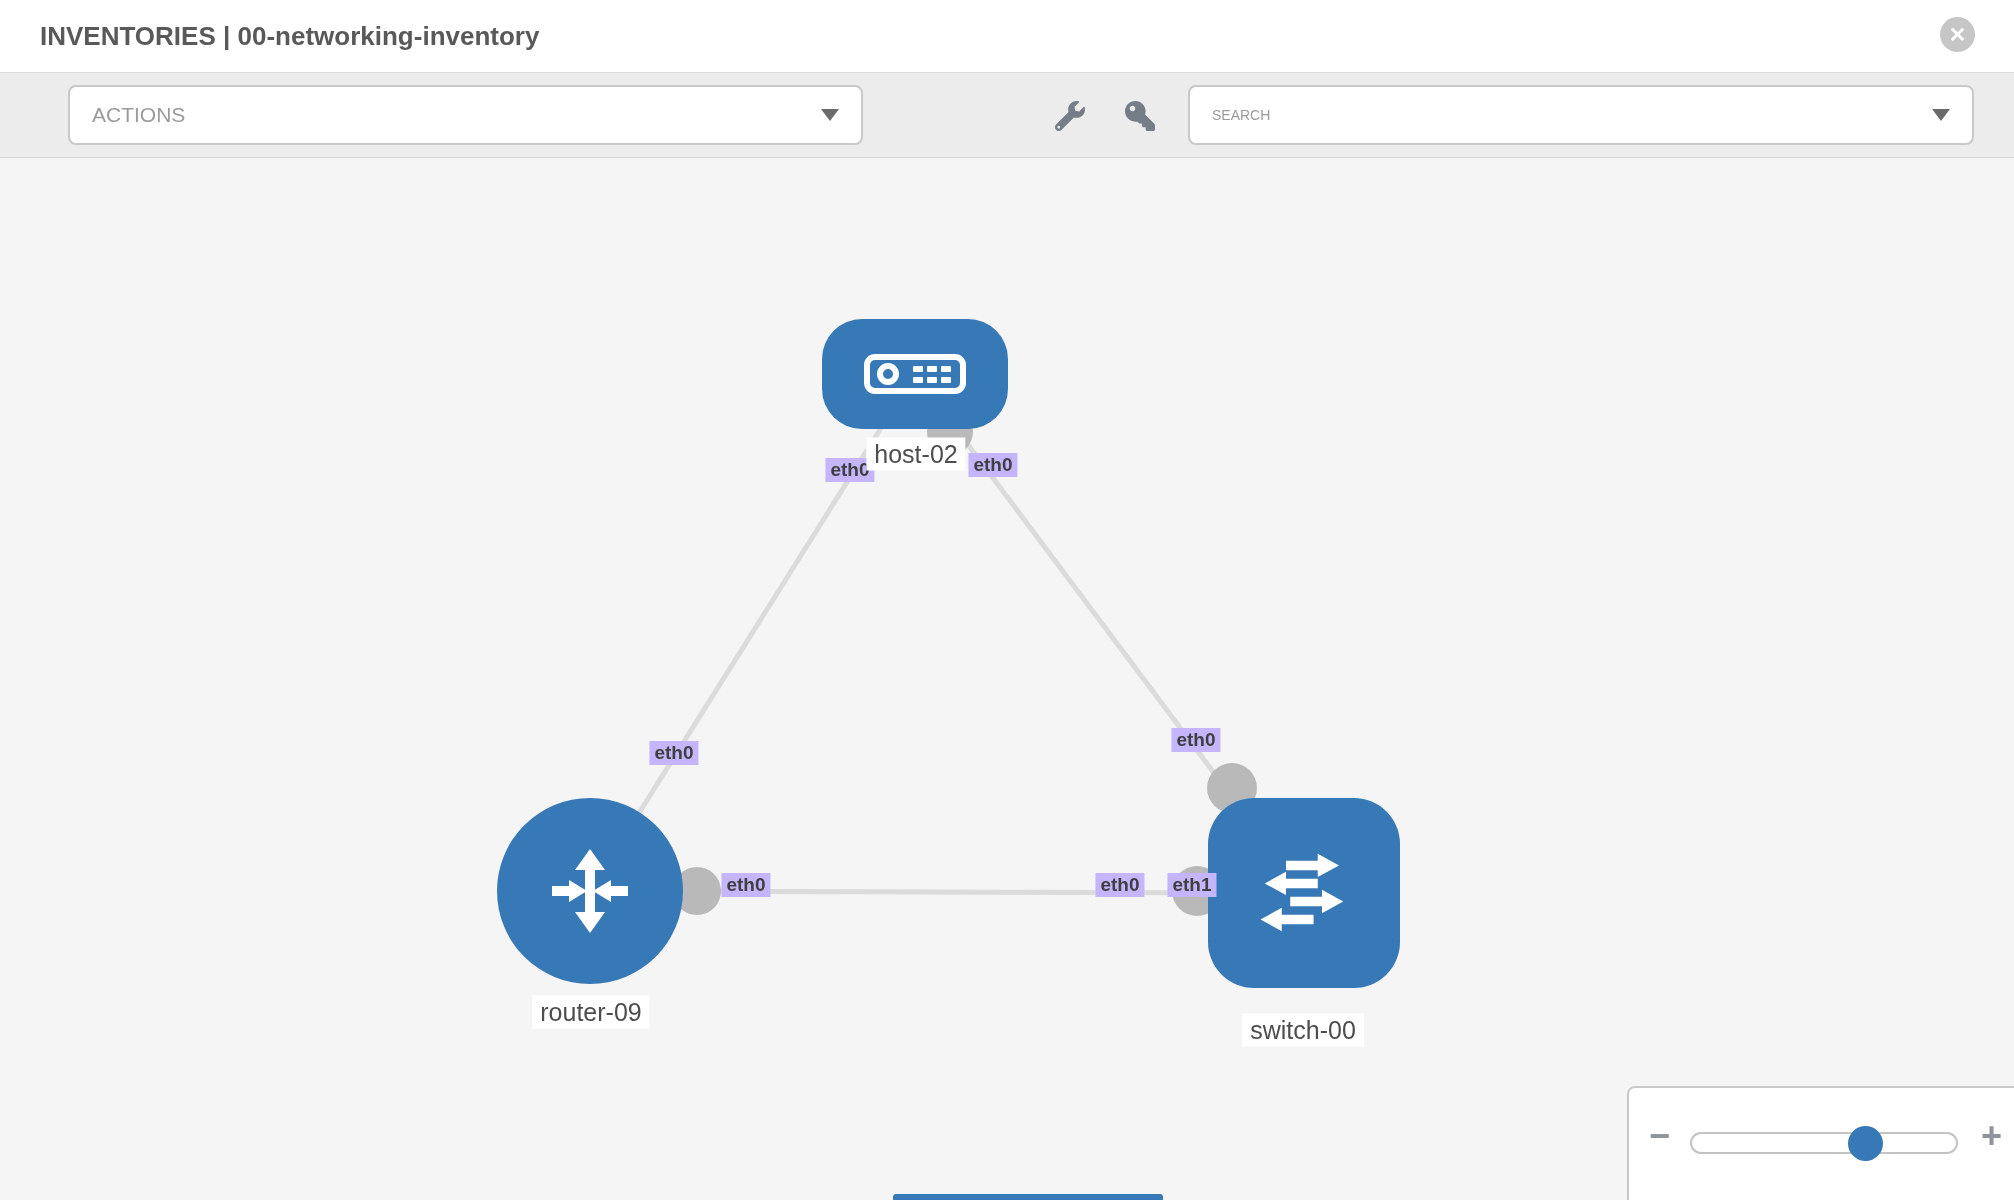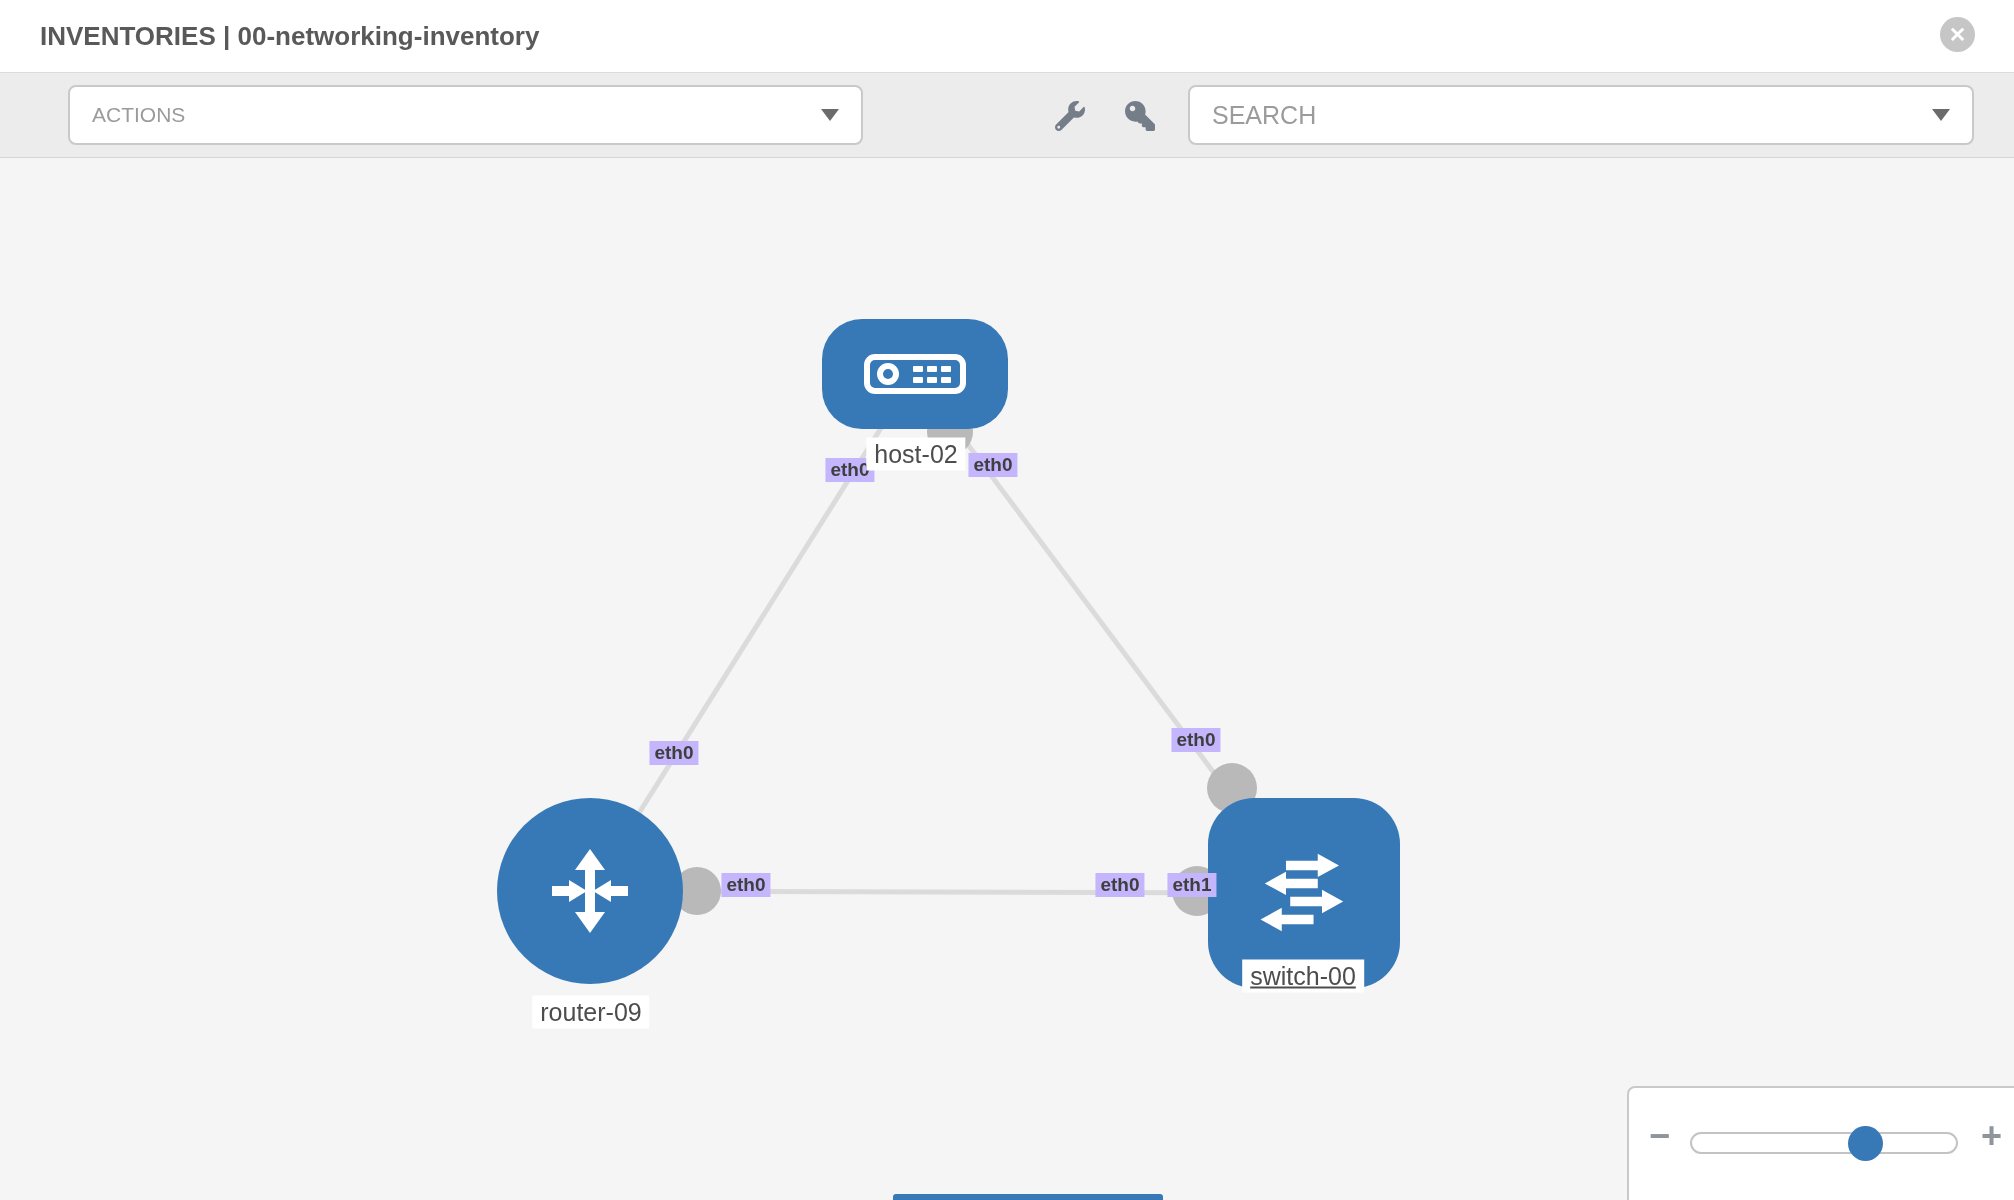--- a/index.html
+++ b/index.html
@@ -13,21 +13,21 @@
     background:#c6c6c6;color:#fff;font-size:21px;font-weight:bold;display:flex;align-items:center;justify-content:center;cursor:pointer;}
 
   
   .toolbar{position:relative;height:84px;background:#ececec;border-top:1px solid #dcdcdc;border-bottom:1px solid #d4d4d4;}
   .combo{position:absolute;top:12px;height:60px;background:#fff;border:2px solid #c9c9c9;border-radius:8px;
     box-sizing:border-box;display:flex;align-items:center;justify-content:space-between;padding:0 22px;}
   .combo-actions{left:40px;width:795px;margin-left:28px;}
   .combo-search{left:1188px;width:786px;}
   .combo-text{font-size:21px;color:#9b9b9b;}
   .search-input{flex:1;border:none;outline:none;background:transparent;font-family:"Liberation Sans",sans-serif;
-    font-size:25px;color:#8b5cf6;padding:0;}
+    font-size:14px;color:#8b5cf6;padding:0;}
   .search-input::placeholder{color:#9b9b9b;opacity:1;}
   .tri-down{width:0;height:0;border-left:9px solid transparent;border-right:9px solid transparent;border-top:12px solid #6b6b6b;}
   .tool-icon{position:absolute;top:28px;width:30px;height:30px;}
   .tool-icon svg{width:30px;height:30px;fill:#757e88;}
   .icon-wrench{left:1055px;}
   .icon-key{left:1125px;}
 
   
   .canvas{position:relative;width:2014px;height:1043px;background:#f5f5f5;overflow:hidden;}
   .links{position:absolute;left:0;top:0;z-index:0;}
@@ -147,21 +147,21 @@
     <div class="chip" style="left:850px;top:312px;">eth0</div>
     <div class="chip" style="left:993px;top:307px;">eth0</div>
     <div class="chip" style="left:674px;top:595px;">eth0</div>
     <div class="chip" style="left:746px;top:727px;">eth0</div>
     <div class="chip" style="left:1196px;top:582px;">eth0</div>
     <div class="chip" style="left:1120px;top:727px;">eth0</div>
     <div class="chip" style="left:1148px;top:727px;margin-left:44px;">eth1</div>
 
     <div class="node-label" style="left:916px;top:296px;">host-02</div>
     <div class="node-label" style="left:591px;top:854px;">router-09</div>
-    <div class="node-label" style="left:1303px;top:818px;text-decoration:underline;">switch-00</div>
+    <div class="node-label" style="left:1303px;top:872px;">switch-00</div>
 
     <div class="partial-node"></div>
 
     <div class="zoom-panel">
       <div class="zoom-level">130%</div>
       <div class="zoom-minus">
         <span>−</span>
       </div>
       <div class="zoom-track"></div>
       <div class="zoom-thumb"></div>

